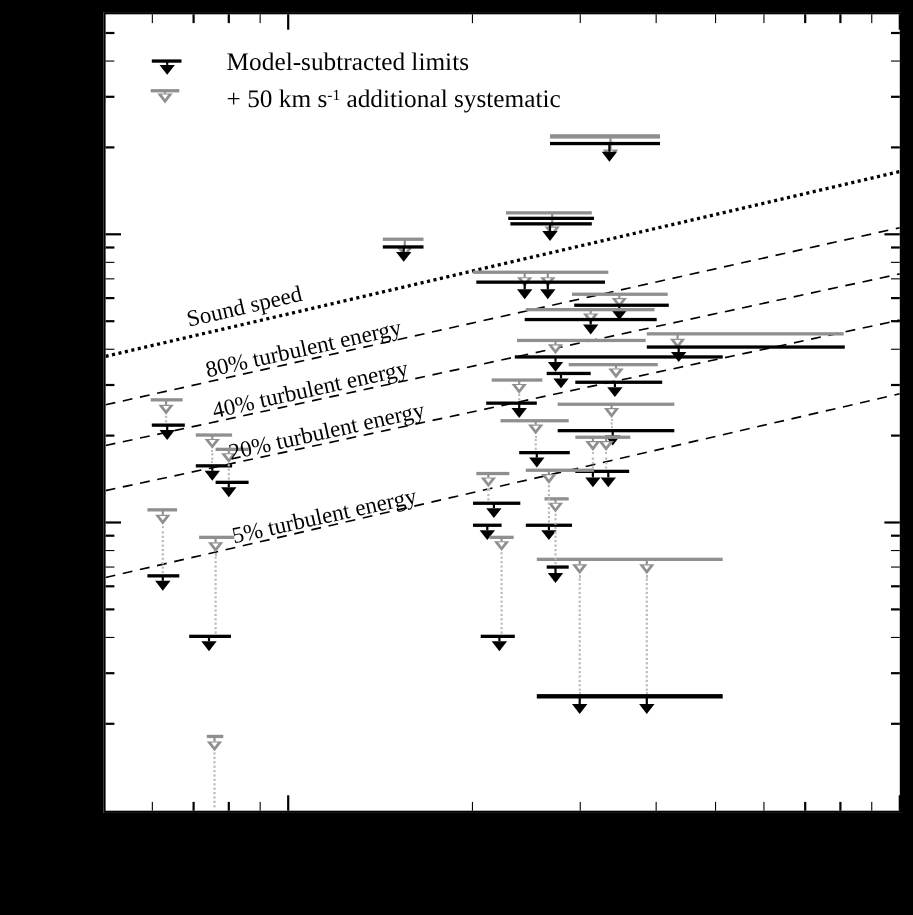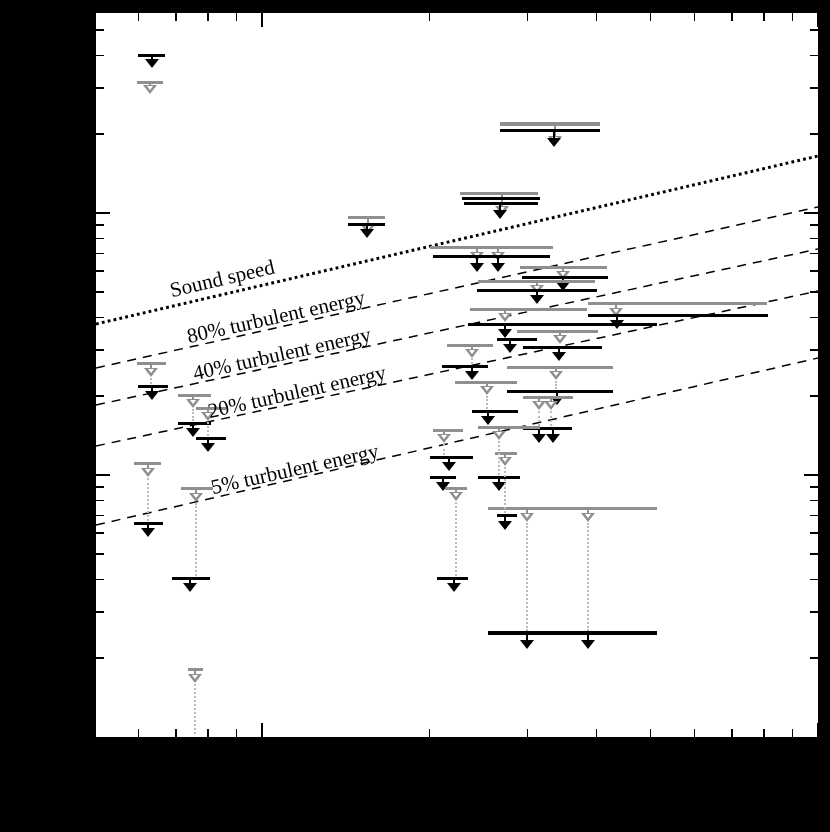--- a/index.html
+++ b/index.html
@@ -317,14 +317,16 @@
         <div class="connector" style="left: 430px; top: 510px; height: 108px; border-left: 2px dotted rgb(187, 187, 187);"></div>
         <div class="connector" style="left: 491px; top: 510px; height: 108px; border-left: 2px dotted rgb(187, 187, 187);"></div>
       </div>
     <div id="labels">
         <div class="line-label" style="left: 77px; top: 265px; transform-origin: 0px 100%; transform: rotate(-13deg);">Sound speed</div>
         <div class="line-label" style="left: 94px; top: 311px; transform-origin: 0px 100%; transform: rotate(-12.5deg);">80% turbulent energy</div>
         <div class="line-label" style="left: 100px; top: 348px; transform-origin: 0px 100%; transform: rotate(-12.5deg);">40% turbulent energy</div>
         <div class="line-label" style="left: 115px; top: 386px; transform-origin: 0px 100%; transform: rotate(-12.5deg);">20% turbulent energy</div>
         <div class="line-label" style="left: 118px; top: 462px; transform-origin: 0px 100%; transform: rotate(-12.5deg);">5% turbulent energy</div>
       </div>
+    <div class="legend-text" id="legend1" style="left: 110px; top: 31px;">Model-subtracted limits</div>
+    <div class="legend-text" id="legend2" style="left: 110px; top: 64px;"><span>+ 50 km s</span><sup>-1</sup><span> additional systematic</span></div>
   </div>
 </div>
 
 </body></html>

